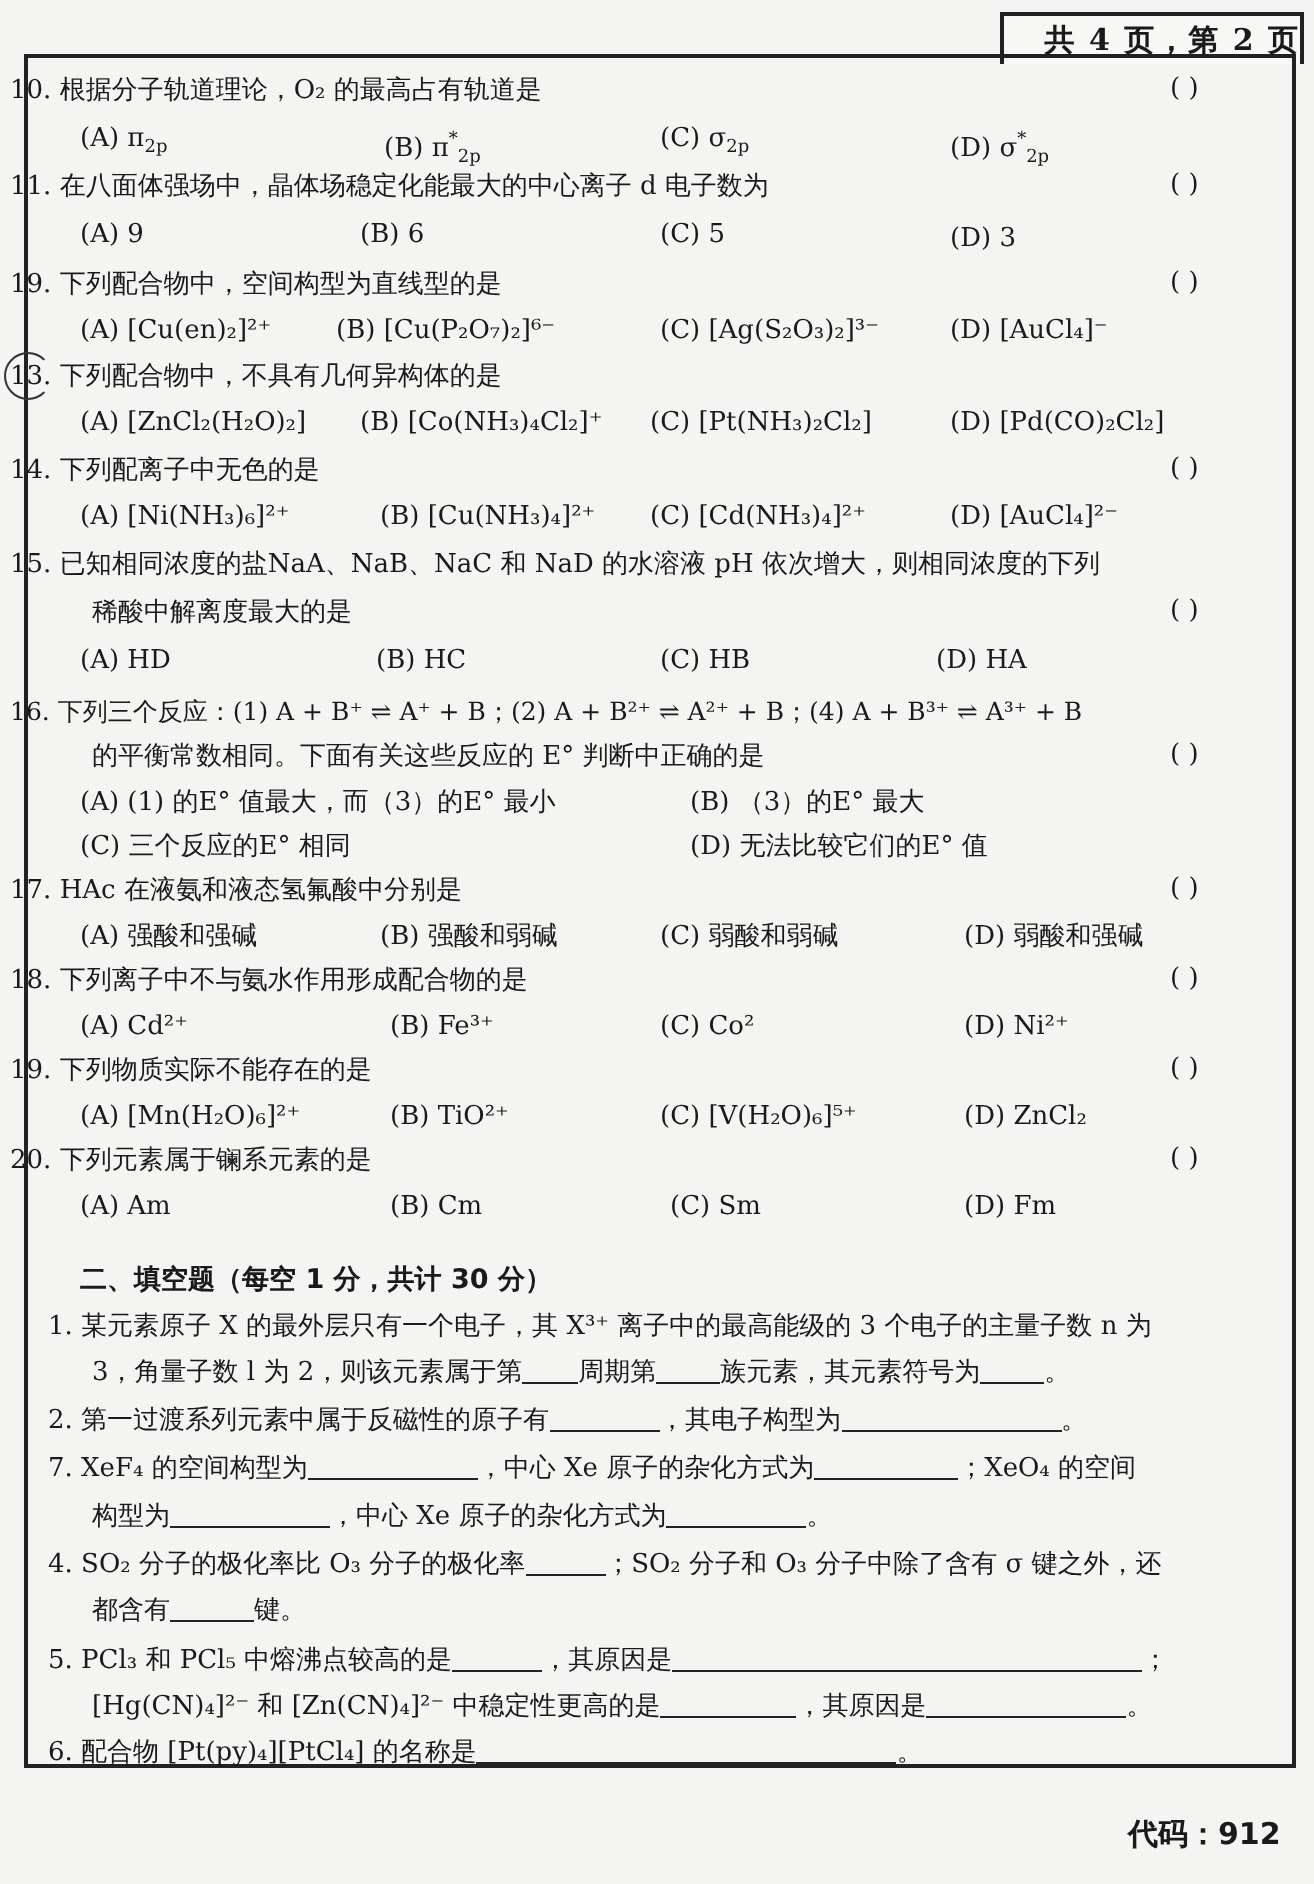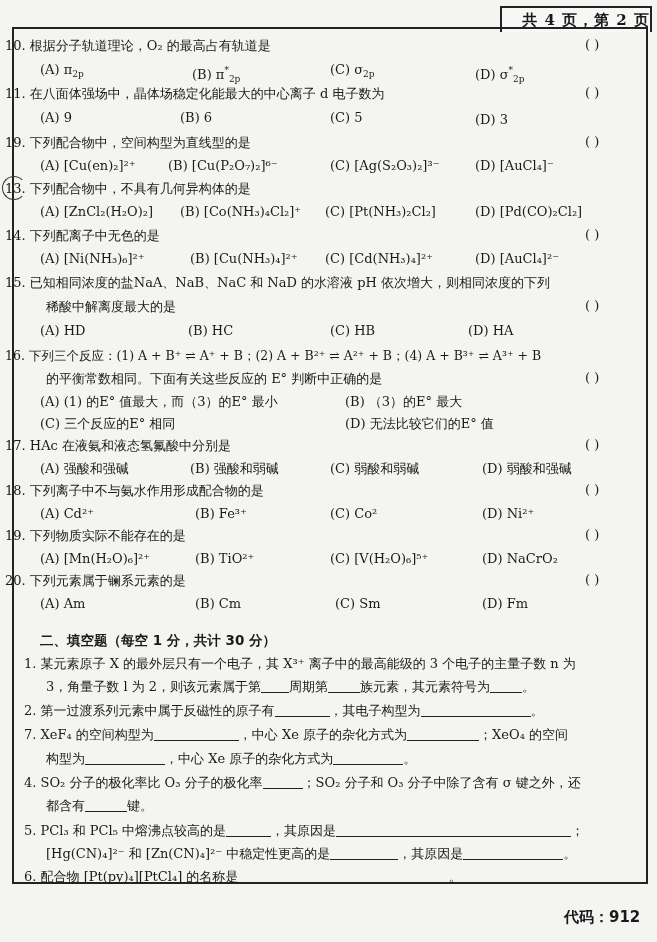--- a/index.html
+++ b/index.html
@@ -93,21 +93,21 @@
 <div class="col" style="left:40px;top:505px">(A) Cd²⁺</div>
 <div class="col" style="left:195px;top:505px">(B) Fe³⁺</div>
 <div class="col" style="left:330px;top:505px">(C) Co²</div>
 <div class="col" style="left:482px;top:505px">(D) Ni²⁺</div>
 
 <div class="line q" style="top:527px"><span>19.</span> <span>下列物质实际不能存在的是</span></div>
 <div class="paren" style="top:527px">(    )</div>
 <div class="col" style="left:40px;top:550px">(A) [Mn(H₂O)₆]²⁺</div>
 <div class="col" style="left:195px;top:550px">(B) TiO²⁺</div>
 <div class="col" style="left:330px;top:550px">(C) [V(H₂O)₆]⁵⁺</div>
-<div class="col" style="left:482px;top:550px">(D) NaCrO₂</div>
+<div class="col" style="left:482px;top:550px">(D) ZnCl₂</div>
 
 <div class="line q" style="top:572px"><span>20.</span> <span>下列元素属于镧系元素的是</span></div>
 <div class="paren" style="top:572px">(    )</div>
 <div class="col" style="left:40px;top:595px">(A) Am</div>
 <div class="col" style="left:195px;top:595px">(B) Cm</div>
 <div class="col" style="left:335px;top:595px">(C) Sm</div>
 <div class="col" style="left:482px;top:595px">(D) Fm</div>
 
 <div class="line sec" style="left:24px;top:631px">二、填空题（每空 1 分，共计 30 分）</div>
 

